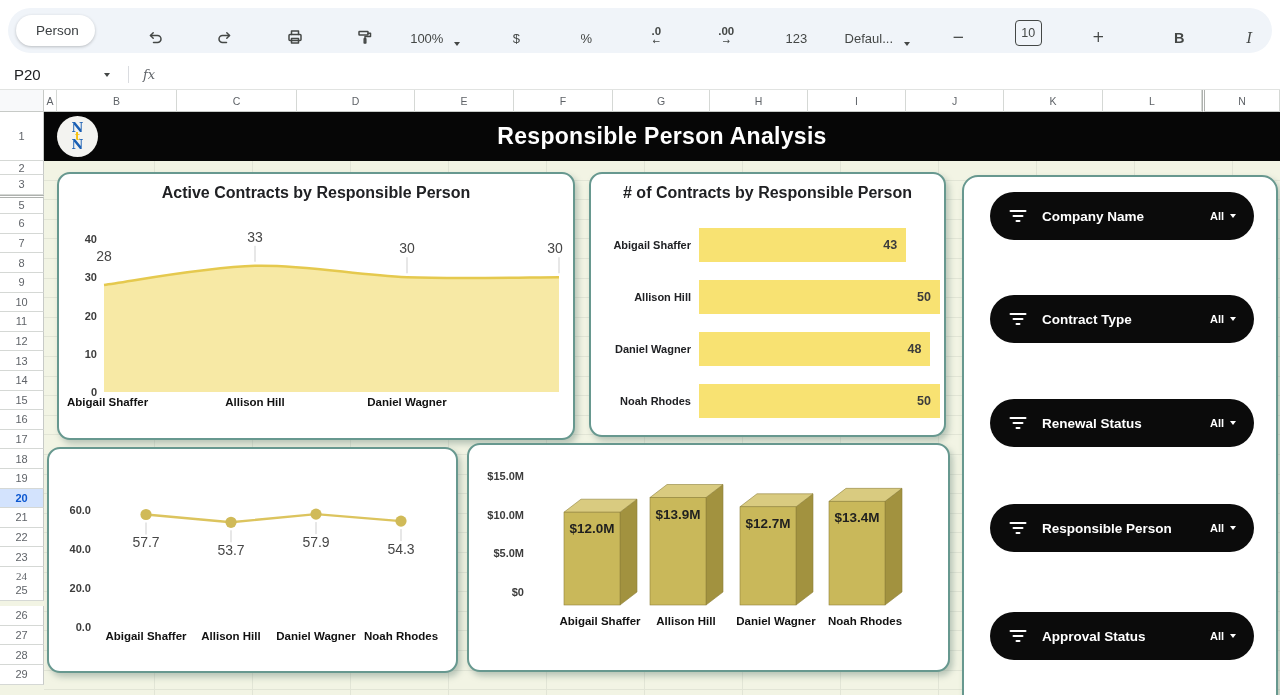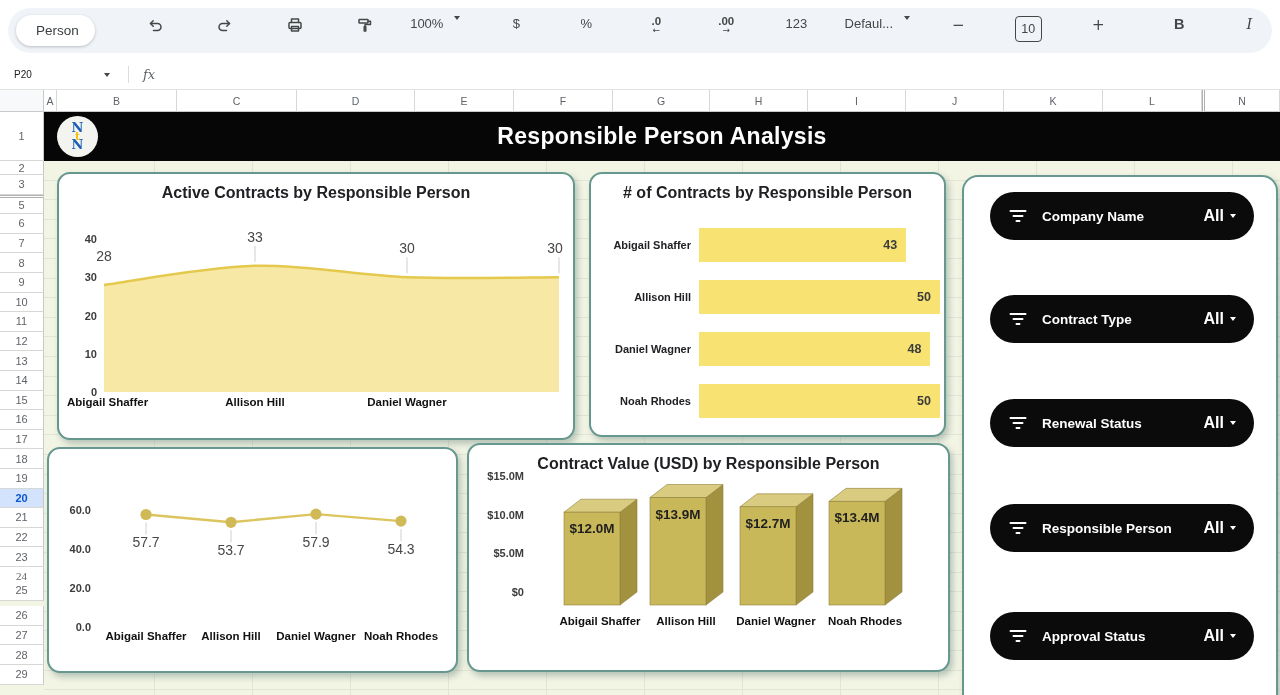--- a/index.html
+++ b/index.html
@@ -2,21 +2,21 @@
 <html><head>
 <meta charset="utf-8">
 <style>
   html,body{margin:0;padding:0;}
   body{width:1280px;height:695px;overflow:hidden;background:#fff;
        font-family:"Liberation Sans",sans-serif;-webkit-font-smoothing:antialiased;}
   
   .chrome{height:60px;background:#fff;box-sizing:border-box;padding:8px 8px 0 8px;}
   .toolbar{height:45px;background:#f0f4f9;border-radius:23px;display:flex;align-items:center;
            padding:0 8px;box-sizing:border-box;gap:1px;}
-  .tb-btn{height:30px;min-width:27px;border-radius:5px;display:flex;align-items:flex-start;justify-content:center;
+  .tb-btn{height:30px;min-width:27px;border-radius:5px;display:flex;align-items:flex-end;justify-content:center;
           padding:0 4px;color:#444746;font-size:13px;cursor:default;position:relative;gap:11px;margin-left:34px;}
   .tb-btn .ic{width:18px;height:18px;display:block;}
   .ic *{fill:none;stroke:#444746;stroke-width:1.5;stroke-linecap:round;stroke-linejoin:round;}
   .tb-divider{width:1px;height:22px;background:#c7cbd1;margin:0 5px;}
   .caret{width:0;height:0;border-left:3.6px solid transparent;border-right:3.6px solid transparent;
          border-top:4.4px solid #444746;display:inline-block;}
   .menus-pill{height:31px;background:#fff;border-radius:17px;display:flex;align-items:center;gap:8px;
               padding:0 16px 0 12px;box-shadow:0 1px 3px rgba(60,64,67,.3);margin-right:8px;
               font-size:13.5px;color:#3c4043;}
   .tb-label{font-size:13px;color:#444746;}
@@ -32,21 +32,21 @@
   .dec .m{font-size:11.5px;font-weight:bold;color:#444746;}
   .dec .s{font-size:9px;margin-top:-1px;color:#444746;font-family:"DejaVu Sans",sans-serif;}
   .fs-box{width:25px;height:24px;border:1.5px solid #444746;border-radius:4px;display:flex;
           align-items:center;justify-content:center;font-size:12.5px;color:#444746;}
   .disabled{opacity:.38;}
   .sigma{font-size:16px;font-family:"DejaVu Sans",sans-serif;}
   .pm{font-size:15px;font-family:"DejaVu Sans",sans-serif;}
   
   .formula-bar{height:29px;display:flex;align-items:center;background:#fff;border-bottom:1px solid #e1e3e1;}
   .name-box{width:96px;display:flex;align-items:center;justify-content:space-between;
-            padding:0 10px 0 14px;font-size:10px;color:#202124;}
+            padding:0 10px 0 14px;font-size:15px;color:#202124;}
   .fb-div{width:1px;height:17px;background:#dadce0;margin:0 8px;}
   .fx{font-family:"DejaVu Serif",serif;font-style:italic;font-size:13px;color:#5f6368;margin-left:6px;}
   
   .sheet{position:relative;height:605px;overflow:hidden;background:#f2f4e4;}
   .corner{position:absolute;left:0;top:0;width:44px;height:22px;background:#f8f9fa;
           border-right:1px solid #c7cac7;border-bottom:1px solid #c7cac7;box-sizing:border-box;z-index:5;}
   .col-hdrs{position:absolute;left:44px;top:0;right:0;height:22px;z-index:4;}
   .col-h{position:absolute;top:0;height:22px;background:#fff;border-right:1px solid #d5d8d5;
          border-bottom:1px solid #c7cac7;box-sizing:border-box;display:flex;align-items:center;
          justify-content:center;font-size:10.5px;color:#5f6368;}
@@ -89,21 +89,21 @@
                 padding-right:9px;box-sizing:border-box;font-size:12.5px;font-weight:600;color:#3c3c3c;}
   
   .panel{position:absolute;left:918px;top:63px;width:316px;height:600px;background:#fff;
          border:2px solid #67988f;border-radius:16px;box-shadow:3px 4px 6px rgba(95,125,115,.4);
          box-sizing:border-box;}
   .pill{position:absolute;left:26px;width:264px;height:48px;background:#0b0b0b;border-radius:24px;
         display:flex;align-items:center;padding:0 18px;box-sizing:border-box;color:#fff;}
   .pill .fic{width:20px;height:20px;flex:none;}
   .pill .fic *{stroke:#fff;stroke-width:2;fill:none;stroke-linecap:round;}
   .pill .plabel{flex:1;margin-left:14px;font-size:13.5px;font-weight:600;}
-  .pill .pval{font-size:16px;font-weight:600;margin-right:6px;}
+  .pill .pval{font-size:11px;font-weight:600;margin-right:6px;}
   .pill .caret{border-top-color:#fff;}
 </style>
 </head>
 <body>
 
 <div class="chrome">
   <div class="toolbar" id="toolbar">
       <div class="menus-pill">
         <svg class="ic" viewBox="0 0 18 18">
           <circle cx="7.8" cy="7.8" r="4.6"></circle>
@@ -443,21 +443,20 @@
           <line x1="352" y1="80.11500000000001" x2="352" y2="92.11500000000001" stroke="#cfcfcf" stroke-width="1"></line>
           <circle cx="352" cy="72.11500000000001" r="5.6" fill="#d0ba58"></circle>
           <text x="352" y="105.11500000000001" font-size="14" font-weight="normal" text-anchor="middle" fill="#474747" font-family="Liberation Sans, sans-serif">54.3</text>
           <text x="97" y="191" font-size="11.5" font-weight="bold" text-anchor="middle" fill="#111" font-family="Liberation Sans, sans-serif">Abigail Shaffer</text>
           <text x="182" y="191" font-size="11.5" font-weight="bold" text-anchor="middle" fill="#111" font-family="Liberation Sans, sans-serif">Allison Hill</text>
           <text x="267" y="191" font-size="11.5" font-weight="bold" text-anchor="middle" fill="#111" font-family="Liberation Sans, sans-serif">Daniel Wagner</text>
           <text x="352" y="191" font-size="11.5" font-weight="bold" text-anchor="middle" fill="#111" font-family="Liberation Sans, sans-serif">Noah Rhodes</text>
         </svg>
       </div>
     <div class="card card4" id="card4">
-        <div class="chart-title">Contract Value (USD) by Responsible Person</div>
         <svg class="plot" width="479" height="225" viewBox="0 0 479 225">
           <text x="55" y="151" font-size="11" font-weight="bold" text-anchor="end" fill="#3c3c3c" font-family="Liberation Sans, sans-serif">$0</text>
           <text x="55" y="112.33333333333334" font-size="11" font-weight="bold" text-anchor="end" fill="#3c3c3c" font-family="Liberation Sans, sans-serif">$5.0M</text>
           <text x="55" y="73.66666666666667" font-size="11" font-weight="bold" text-anchor="end" fill="#3c3c3c" font-family="Liberation Sans, sans-serif">$10.0M</text>
           <text x="55" y="35" font-size="11" font-weight="bold" text-anchor="end" fill="#3c3c3c" font-family="Liberation Sans, sans-serif">$15.0M</text>
           <polygon points="151,67.2 168,54.2 168,147 151,160" fill="#a2923f" stroke="#8f813a" stroke-width="0.6"></polygon>
           <polygon points="95,67.2 151,67.2 168,54.2 112,54.2" fill="#d9cb80" stroke="#8f813a" stroke-width="0.6"></polygon>
           <rect x="95" y="67.2" width="56" height="92.8" fill="#c9b85a" stroke="#8f813a" stroke-width="0.6"></rect>
           <text x="123" y="88.2" font-size="13.5" font-weight="bold" text-anchor="middle" fill="#1f1f1f" font-family="Liberation Sans, sans-serif">$12.0M</text>
           <text x="131" y="180" font-size="11.5" font-weight="bold" text-anchor="middle" fill="#111" font-family="Liberation Sans, sans-serif">Abigail Shaffer</text>

